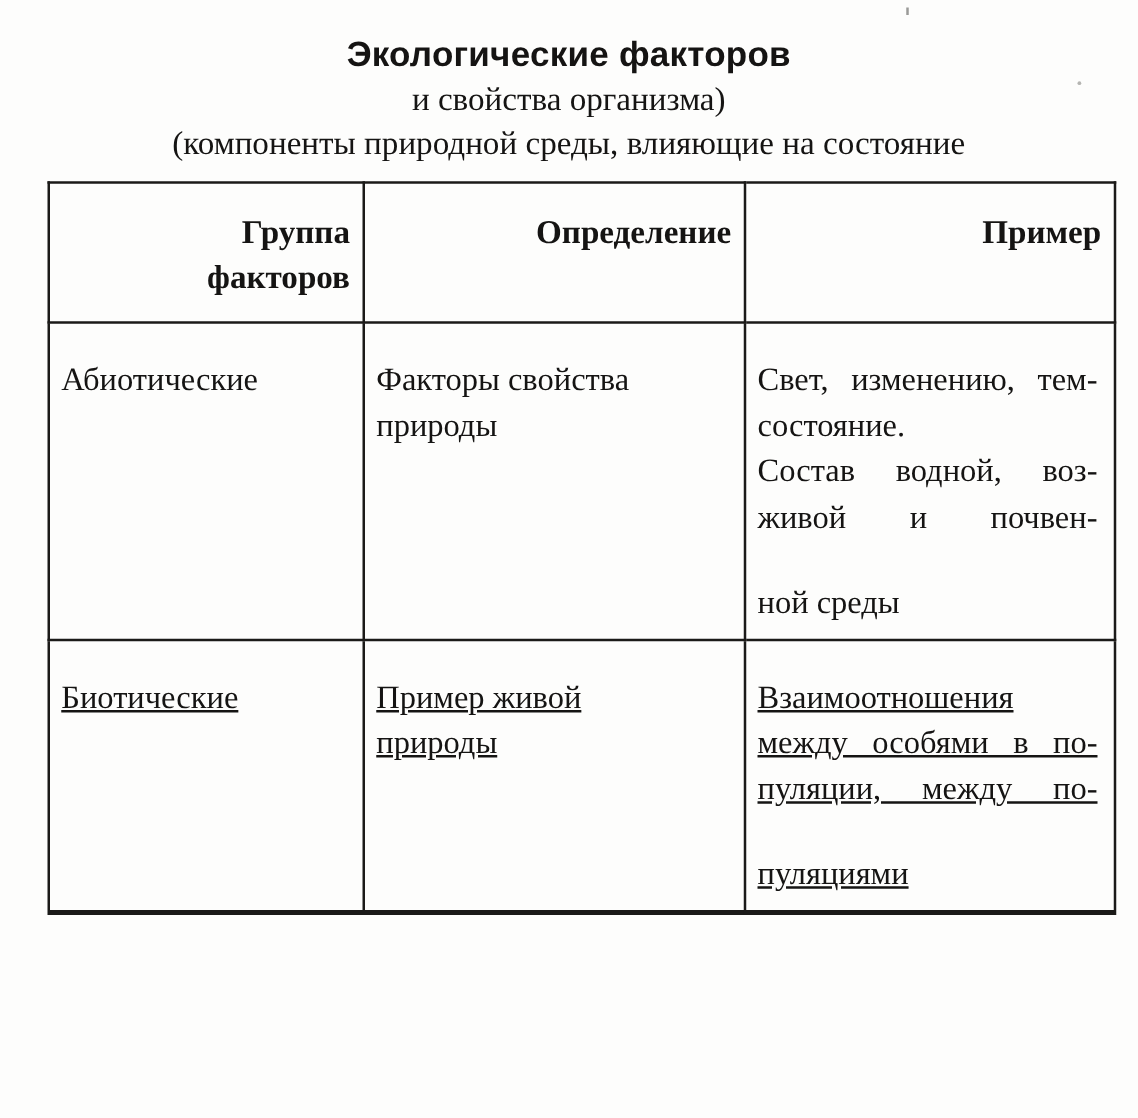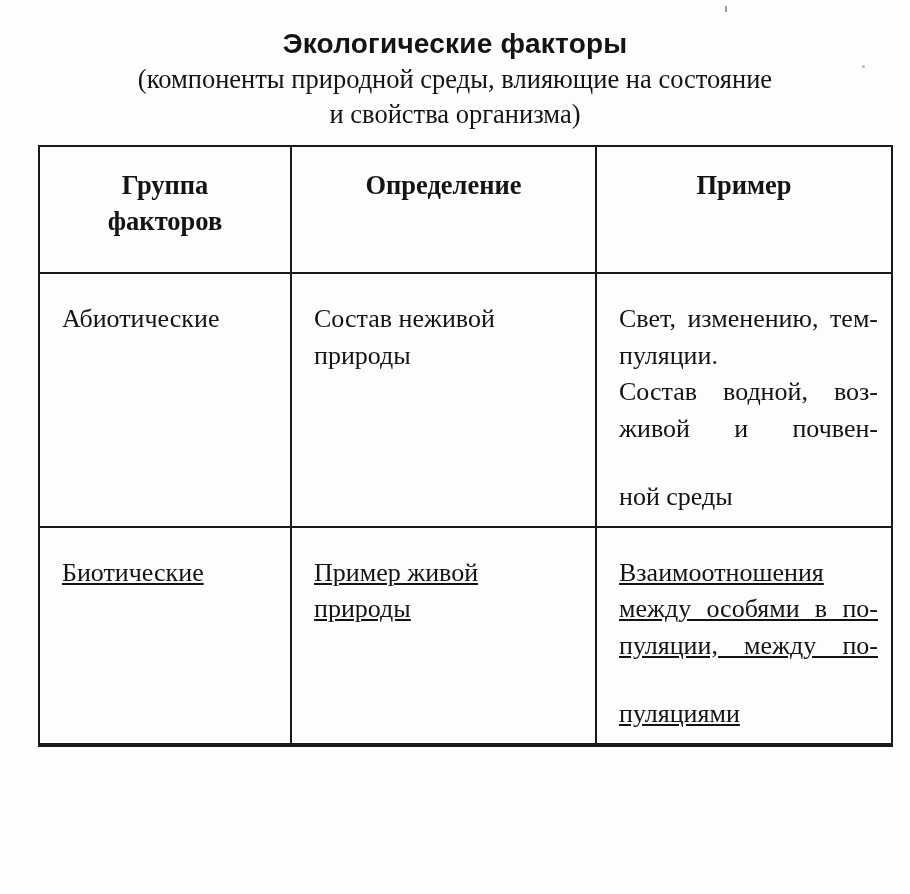--- a/index.html
+++ b/index.html
@@ -63,29 +63,29 @@
   table.factors th,
   table.factors td {
     border: 2px solid #1b1a18;
     vertical-align: top;
     box-sizing: border-box;
     overflow: hidden;
   }
   table.factors { border: 2px solid #1b1a18; border-bottom-width: 4px; }
 
   table.factors th {
-    height: 127px;
+    height: 112px;
     padding: 20px 10px 6px 10px;
-    text-align: center;
+    text-align: right;
     font-weight: 700;
     font-size: 26.5px;
     line-height: 36px;
   }
   table.factors td {
-    padding: 27px 13px 10px 22px;
+    padding: 27px 13px 10px 9px;
     font-size: 26px;
     line-height: 36.5px;
     font-weight: 400;
   }
   tr.r1 td { height: 219px; }
   tr.r2 td { height: 184px; text-decoration: underline; }
   tr.r3 td { height: 217px; }
 
   .ln { min-height: 36.5px; }
   th .ln { min-height: 36px; }
@@ -95,25 +95,25 @@
     text-align-last: justify;
     text-justify: inter-word;
   }
   .cell-justify .ln.last { text-align: left; margin-top: 32px; }
 </style>
 </head>
 <body>
 
 <div class="page">
 
-  <div class="title">Экологические факторы</div>
+  <div class="title">Экологические факторов</div>
 
   <div class="subtitle">
+    <div>и свойства организма)</div>
     <div>(компоненты природной среды, влияющие на состояние</div>
-    <div>и свойства организма)</div>
   </div>
 
   <table class="factors">
     <colgroup>
       <col class="c1">
         <col class="c2">
         <col class="c3">
     </colgroup>
     <thead>
       <tr>
@@ -128,26 +128,26 @@
             <div class="ln last">Пример</div>
           </th>
       </tr>
     </thead>
     <tbody>
       <tr class="r1">
         <td>
             <div class="ln last">Абиотические</div>
           </td>
         <td>
-            <div class="ln">Состав неживой</div>
+            <div class="ln">Факторы свойства</div>
             <div class="ln last">природы</div>
           </td>
         <td class="cell-justify">
             <div class="ln">Свет, изменению, тем-</div>
-            <div class="ln">пуляции.</div>
+            <div class="ln">состояние.</div>
             <div class="ln">Состав водной, воз-</div>
             <div class="ln">живой и почвен-</div>
             <div class="ln last">ной среды</div>
           </td>
       </tr>
       <tr class="r2">
         <td>
             <div class="ln last">Биотические</div>
           </td>
         <td>

